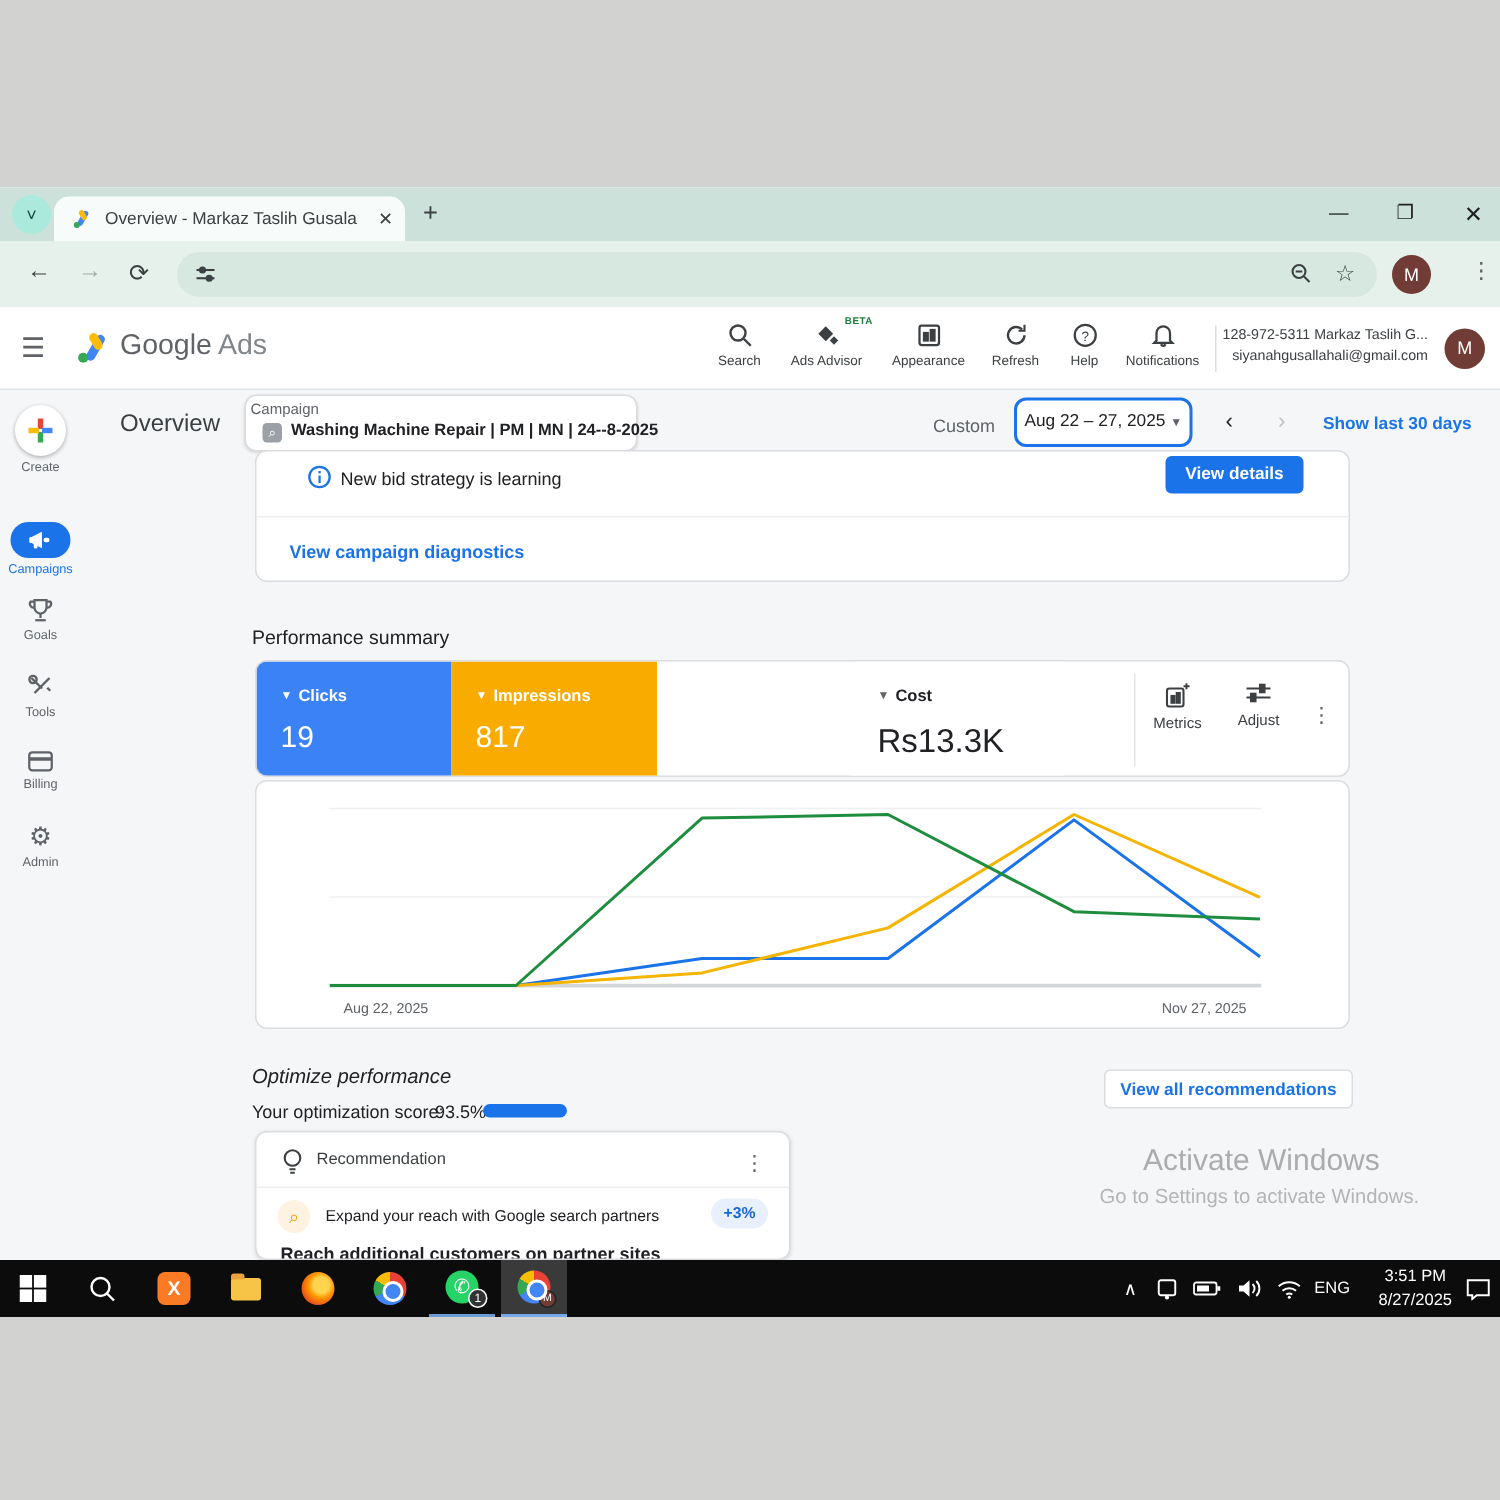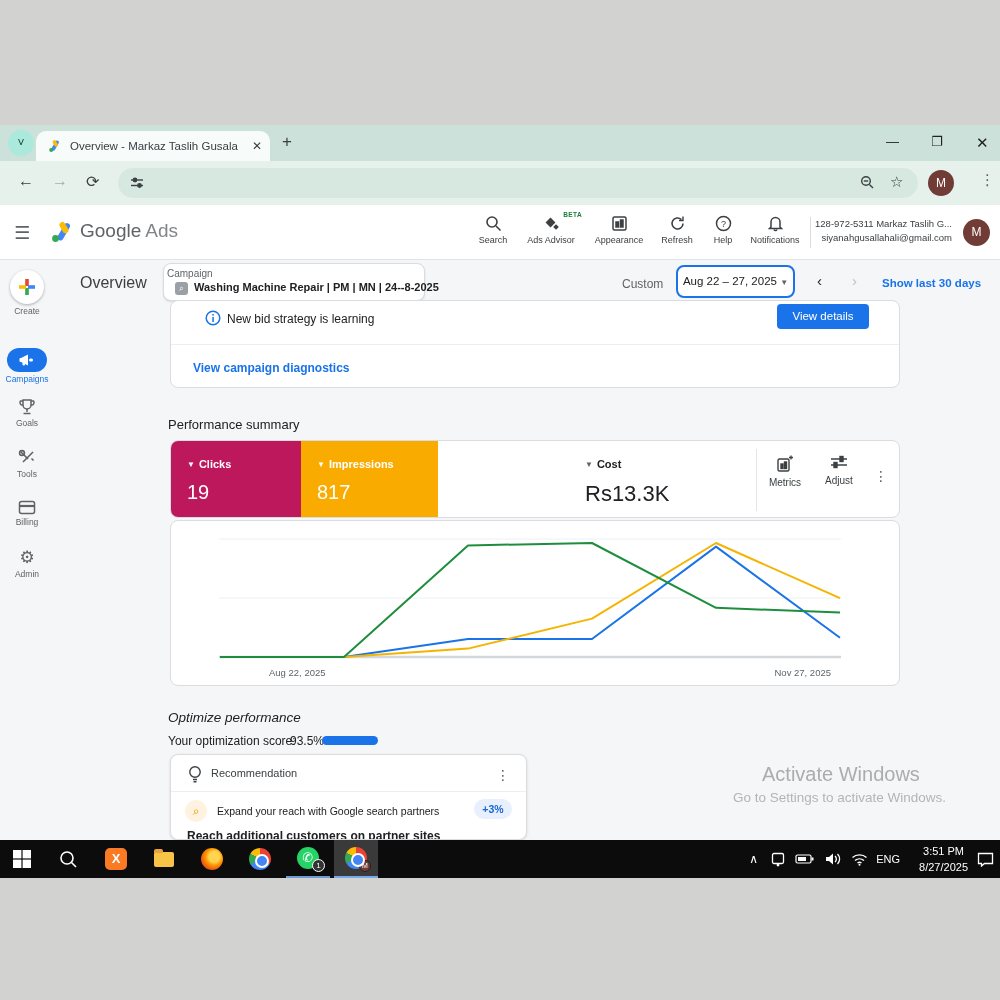--- a/index.html
+++ b/index.html
@@ -41,21 +41,21 @@
   .campaign-box { position:absolute; left:163px; top:3px; width:262px; height:38px; background:#fff; border:1px solid #dadce0; border-radius:8px; box-shadow:0 1px 2px rgba(0,0,0,.12); cursor:pointer; }
   .campaign-box .small { position:absolute; left:3px; top:4px; font-size:10px; color:#5f6368; }
   .campaign-box .val { position:absolute; left:30px; top:17px; font-size:11px; color:#202124; font-weight:bold; white-space:nowrap; }
   .camp-ico { position:absolute; left:11px; top:18px; width:13px; height:13px; background:#9aa0a6; border-radius:3px; color:#fff; font-size:9px; text-align:center; line-height:13px; }
   .custom-lbl { position:absolute; left:622px; top:17px; font-size:12px; color:#5f6368; }
   .date-dd { position:absolute; left:676px; top:5px; width:119px; height:33px; background:#fff; border:2px solid #1a73e8; border-radius:8px; font-size:11.5px; color:#202124; line-height:29px; text-align:center; cursor:pointer; }
   .chev { position:absolute; top:12px; font-size:15px; cursor:pointer; }
   .link { color:#1a73e8; cursor:pointer; }
   .card { position:absolute; background:#fff; border:1px solid #dadce0; border-radius:8px; }
   .alert-text { position:absolute; left:56px; top:11px; font-size:12px; color:#202124; }
-  .btn-primary { position:absolute; background:#1a73e8; color:#fff; font-size:11.5px; font-weight:normal; text-align:center; border-radius:4px; cursor:pointer; }
+  .btn-primary { position:absolute; background:#1a73e8; color:#fff; font-size:11.5px; font-weight:bold; text-align:center; border-radius:4px; cursor:pointer; }
   .section-h { position:absolute; font-size:13px; color:#202124; }
   .tile { position:absolute; top:0; height:78px; padding:13px 0 0 16px; cursor:pointer; }
   .tile .tl { font-size:11px; font-weight:bold; }
   .tile .tv { font-size:20px; margin-top:9px; }
   .tile .caret { font-size:8px; vertical-align:1px; margin-right:4px; }
   .toolcol { position:absolute; top:14px; width:52px; text-align:center; cursor:pointer; }
   .toolcol .lbl { display:block; font-size:10px; color:#3c4043; margin-top:4px; }
   .kebab { font-size:14px; color:#5f6368; letter-spacing:0; cursor:pointer; }
   .axis-lbl { position:absolute; top:146px; font-size:9.5px; color:#5f6368; }
   .score-row { position:absolute; font-size:12px; color:#202124; }
@@ -273,21 +273,21 @@
           </svg>
       </span>
       <span class="alert-text">New bid strategy is learning</span>
       <div class="btn-primary" style="right:30px;top:3px;width:92px;height:25px;line-height:25px;">View details</div>
       <div class="abs" style="left:0;top:43px;width:100%;height:1px;background:#eceef0;"></div>
       <span class="abs link" style="left:22px;top:60px;font-size:12px;font-weight:bold;">View campaign diagnostics</span>
     </div>
 
     <span class="section-h" style="left:168px;top:157px;">Performance summary</span>
     <div class="card" style="left:170px;top:180px;width:730px;height:78px;overflow:hidden;">
-      <div class="tile" style="left:0;width:130px;background:#be185d;color:#fff;">
+      <div class="tile" style="left:0;width:130px;background:#3b82f6;color:#fff;">
         <span class="tl"><span class="caret">▼</span><span>Clicks</span></span>
         <div class="tv">19</div>
       </div>
       <div class="tile" style="left:130px;width:137px;background:#f9ab00;color:#fff;">
         <span class="tl"><span class="caret">▼</span><span>Impressions</span></span>
         <div class="tv">817</div>
       </div>
       <div class="tile" style="left:398px;width:140px;background:#fff;color:#202124;">
         <span class="tl"><span class="caret" style="color:#5f6368;">▼</span><span>Cost</span></span>
         <div class="tv" style="font-size:22px;">Rs13.3K</div>
@@ -316,28 +316,29 @@
 
     <div class="card" style="left:170px;top:260px;width:730px;height:166px;">
       <svg id="perf-chart" width="622" height="136" viewBox="0 0 622 136" style="position:absolute;left:48px;top:6px;">
         <line x1="0" y1="12" x2="622" y2="12" stroke="#eef0f2" stroke-width="1"></line>
         <line x1="0" y1="71" x2="622" y2="71" stroke="#eef0f2" stroke-width="1"></line>
         <line x1="0" y1="130" x2="622" y2="130" stroke="#d4d7da" stroke-width="2.5"></line>
       <polyline points="1.0,130.0 125.0,130.0 249.0,112.0 373.0,112.0 497.0,19.6 621.0,110.8" fill="none" stroke="#1a73e8" stroke-width="2" stroke-linejoin="round"></polyline>
           <polyline points="1.0,130.0 125.0,130.0 249.0,121.6 373.0,91.6 497.0,16.0 621.0,71.2" fill="none" stroke="#f4b400" stroke-width="2" stroke-linejoin="round"></polyline>
           <polyline points="1.0,130.0 125.0,130.0 249.0,18.4 373.0,16.0 497.0,80.8 621.0,85.6" fill="none" stroke="#1e8e3e" stroke-width="2" stroke-linejoin="round"></polyline>
         </svg>
-      <span class="axis-lbl" style="left:58px;margin-left:40px;">Aug 22, 2025</span>
+      <span class="axis-lbl" style="left:58px;">Aug 22, 2025</span>
       <span class="axis-lbl" style="right:68px;">Nov 27, 2025</span>
     </div>
 
     <span class="section-h" style="left:168px;top:450px;font-size:13.5px;font-style:italic;">Optimize performance</span>
     <span class="score-row" style="left:168px;top:474px;">Your optimization score:</span>
     <span class="score-row link" style="left:290px;top:474px;">93.5%</span>
     <div class="score-pill" style="left:322px;top:476px;"></div>
+    <div class="btn-outline" style="left:736px;top:453px;width:166px;height:26px;line-height:26px;">View all recommendations</div>
 
     <div class="card" style="left:170px;top:494px;width:357px;height:86px;box-shadow:0 1px 3px rgba(0,0,0,.12);overflow:hidden;">
       <span class="abs" style="left:16px;top:10px;">
         <svg width="16" height="18" viewBox="0 0 16 18" stroke="#3c4043" stroke-width="1.4" fill="none">
             <circle cx="8" cy="7" r="5.2"></circle>
             <line x1="6" y1="14.5" x2="10" y2="14.5"></line>
             <line x1="6.5" y1="16.8" x2="9.5" y2="16.8"></line>
           </svg>
       </span>
       <span class="rec-head">Recommendation</span>

